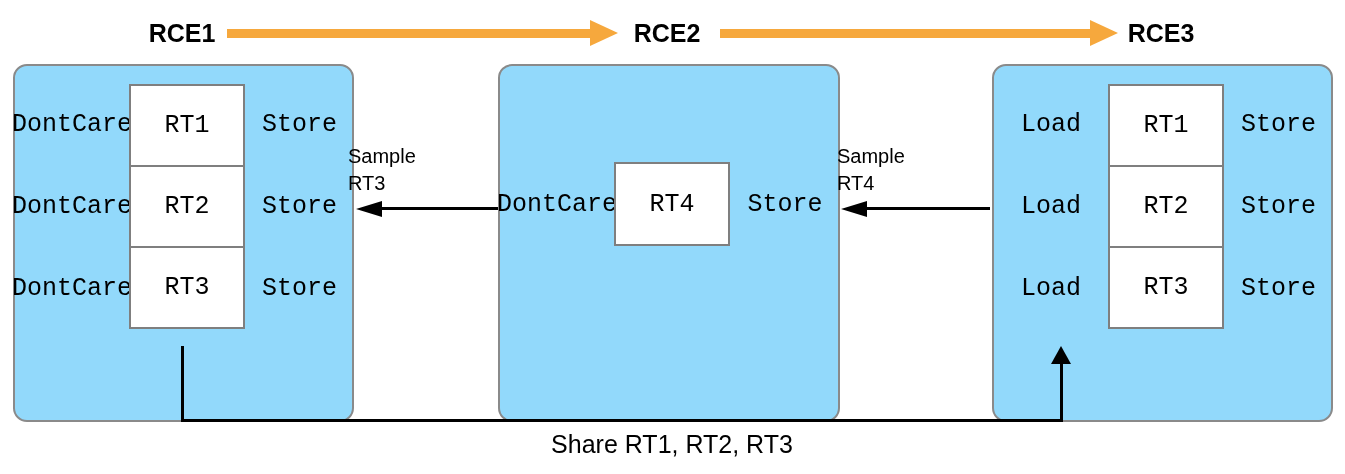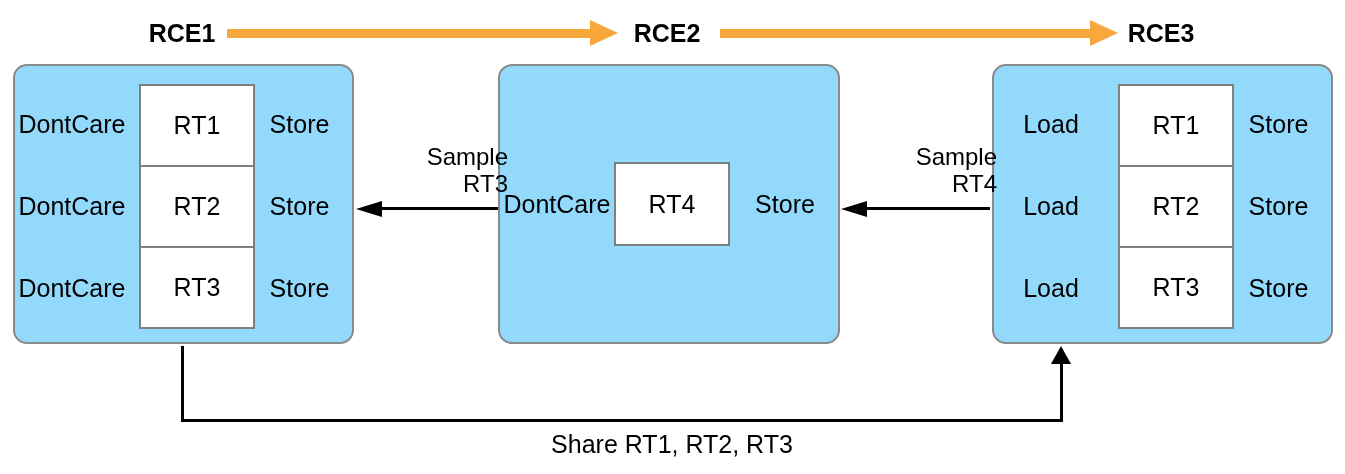--- a/index.html
+++ b/index.html
@@ -36,30 +36,31 @@
     border-top:13px solid transparent;
     border-bottom:13px solid transparent;
     border-left:28px solid var(--orange);
   }
   .oarrow-tail-1{left:227px;width:364px;}
   .oarrow-head-1{left:590px;}
   .oarrow-tail-2{left:720px;width:371px;}
   .oarrow-head-2{left:1090px;}
   
   .block{
-    position:absolute;top:64px;height:280px;
+    position:absolute;top:64px;height:358px;
     background:var(--blue);
     border:2px solid var(--block-border);
     border-radius:14px;
+    font-family:Liberation Mono, monospace;
   }
   .block-1{left:13px;width:341px;}
   .block-2{left:498px;width:342px;}
   .block-3{left:992px;width:341px;text-align:center;}
   .rt-stack{
-    position:absolute;left:124px;top:18px;width:116px;
+    position:absolute;left:114px;top:18px;width:116px;
   }
   .rt-cell{
     width:116px;height:83px;background:#fff;
     border:2px solid var(--box-border);
     display:flex;align-items:center;justify-content:center;
     font-size:25px;
   }
   .rt-cell + .rt-cell{margin-top:-2px;}
   .label-col{
     position:absolute;top:18px;height:245px;
@@ -85,22 +86,22 @@
   .mid-right{left:230px;width:110px;}
   
   .barrow-line{position:absolute;height:3px;background:var(--black);}
   .barrow-head-left{
     position:absolute;width:0;height:0;
     border-top:8px solid transparent;
     border-bottom:8px solid transparent;
     border-right:26px solid var(--black);
   }
   .sample-label{
-    position:absolute;width:160px;text-align:right;
-    font-size:24px;line-height:27px;
+    position:absolute;width:160px;text-align:left;
+    font-size:20px;line-height:27px;
   }
   .line-a{left:374px;top:207px;width:124px;}
   .head-a{left:356px;top:201px;}
   .label-a{left:348px;top:143px;}
   .line-b{left:859px;top:207px;width:131px;}
   .head-b{left:841px;top:201px;}
   .label-b{left:837px;top:143px;}
   
   .share-v1{position:absolute;left:181px;top:346px;width:3px;height:73px;background:var(--black);}
   .share-h{position:absolute;left:181px;top:419px;width:882px;height:3px;background:var(--black);}

